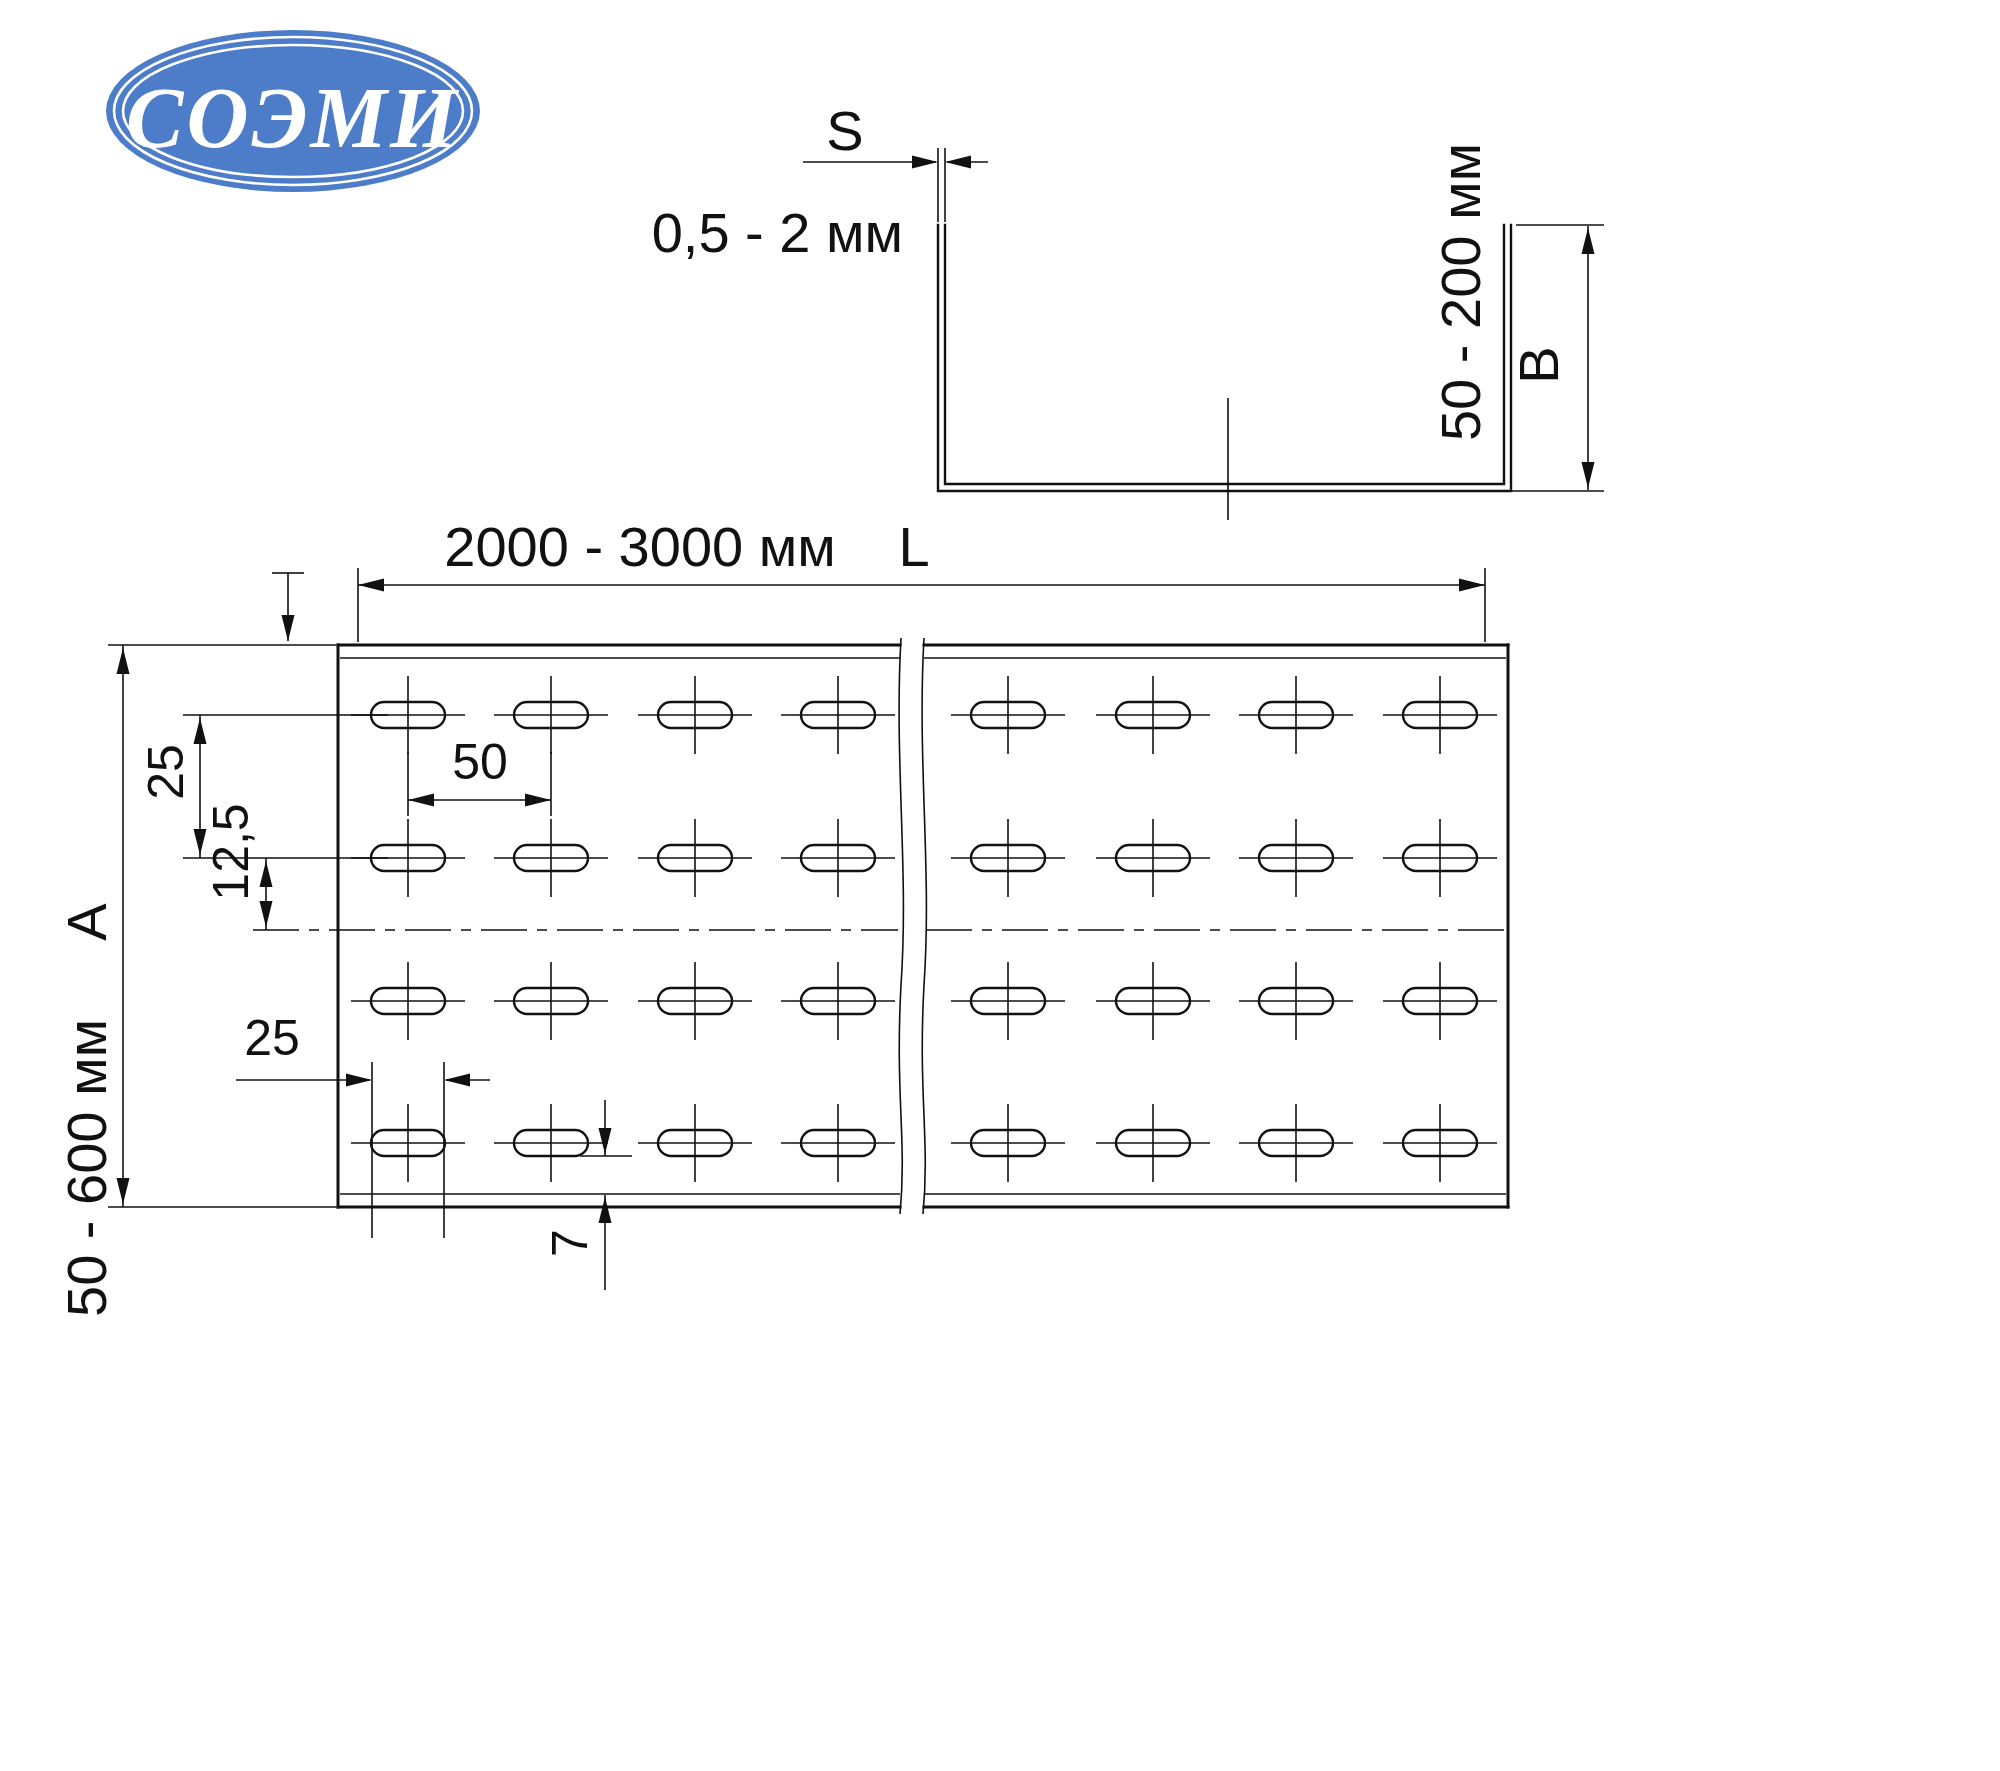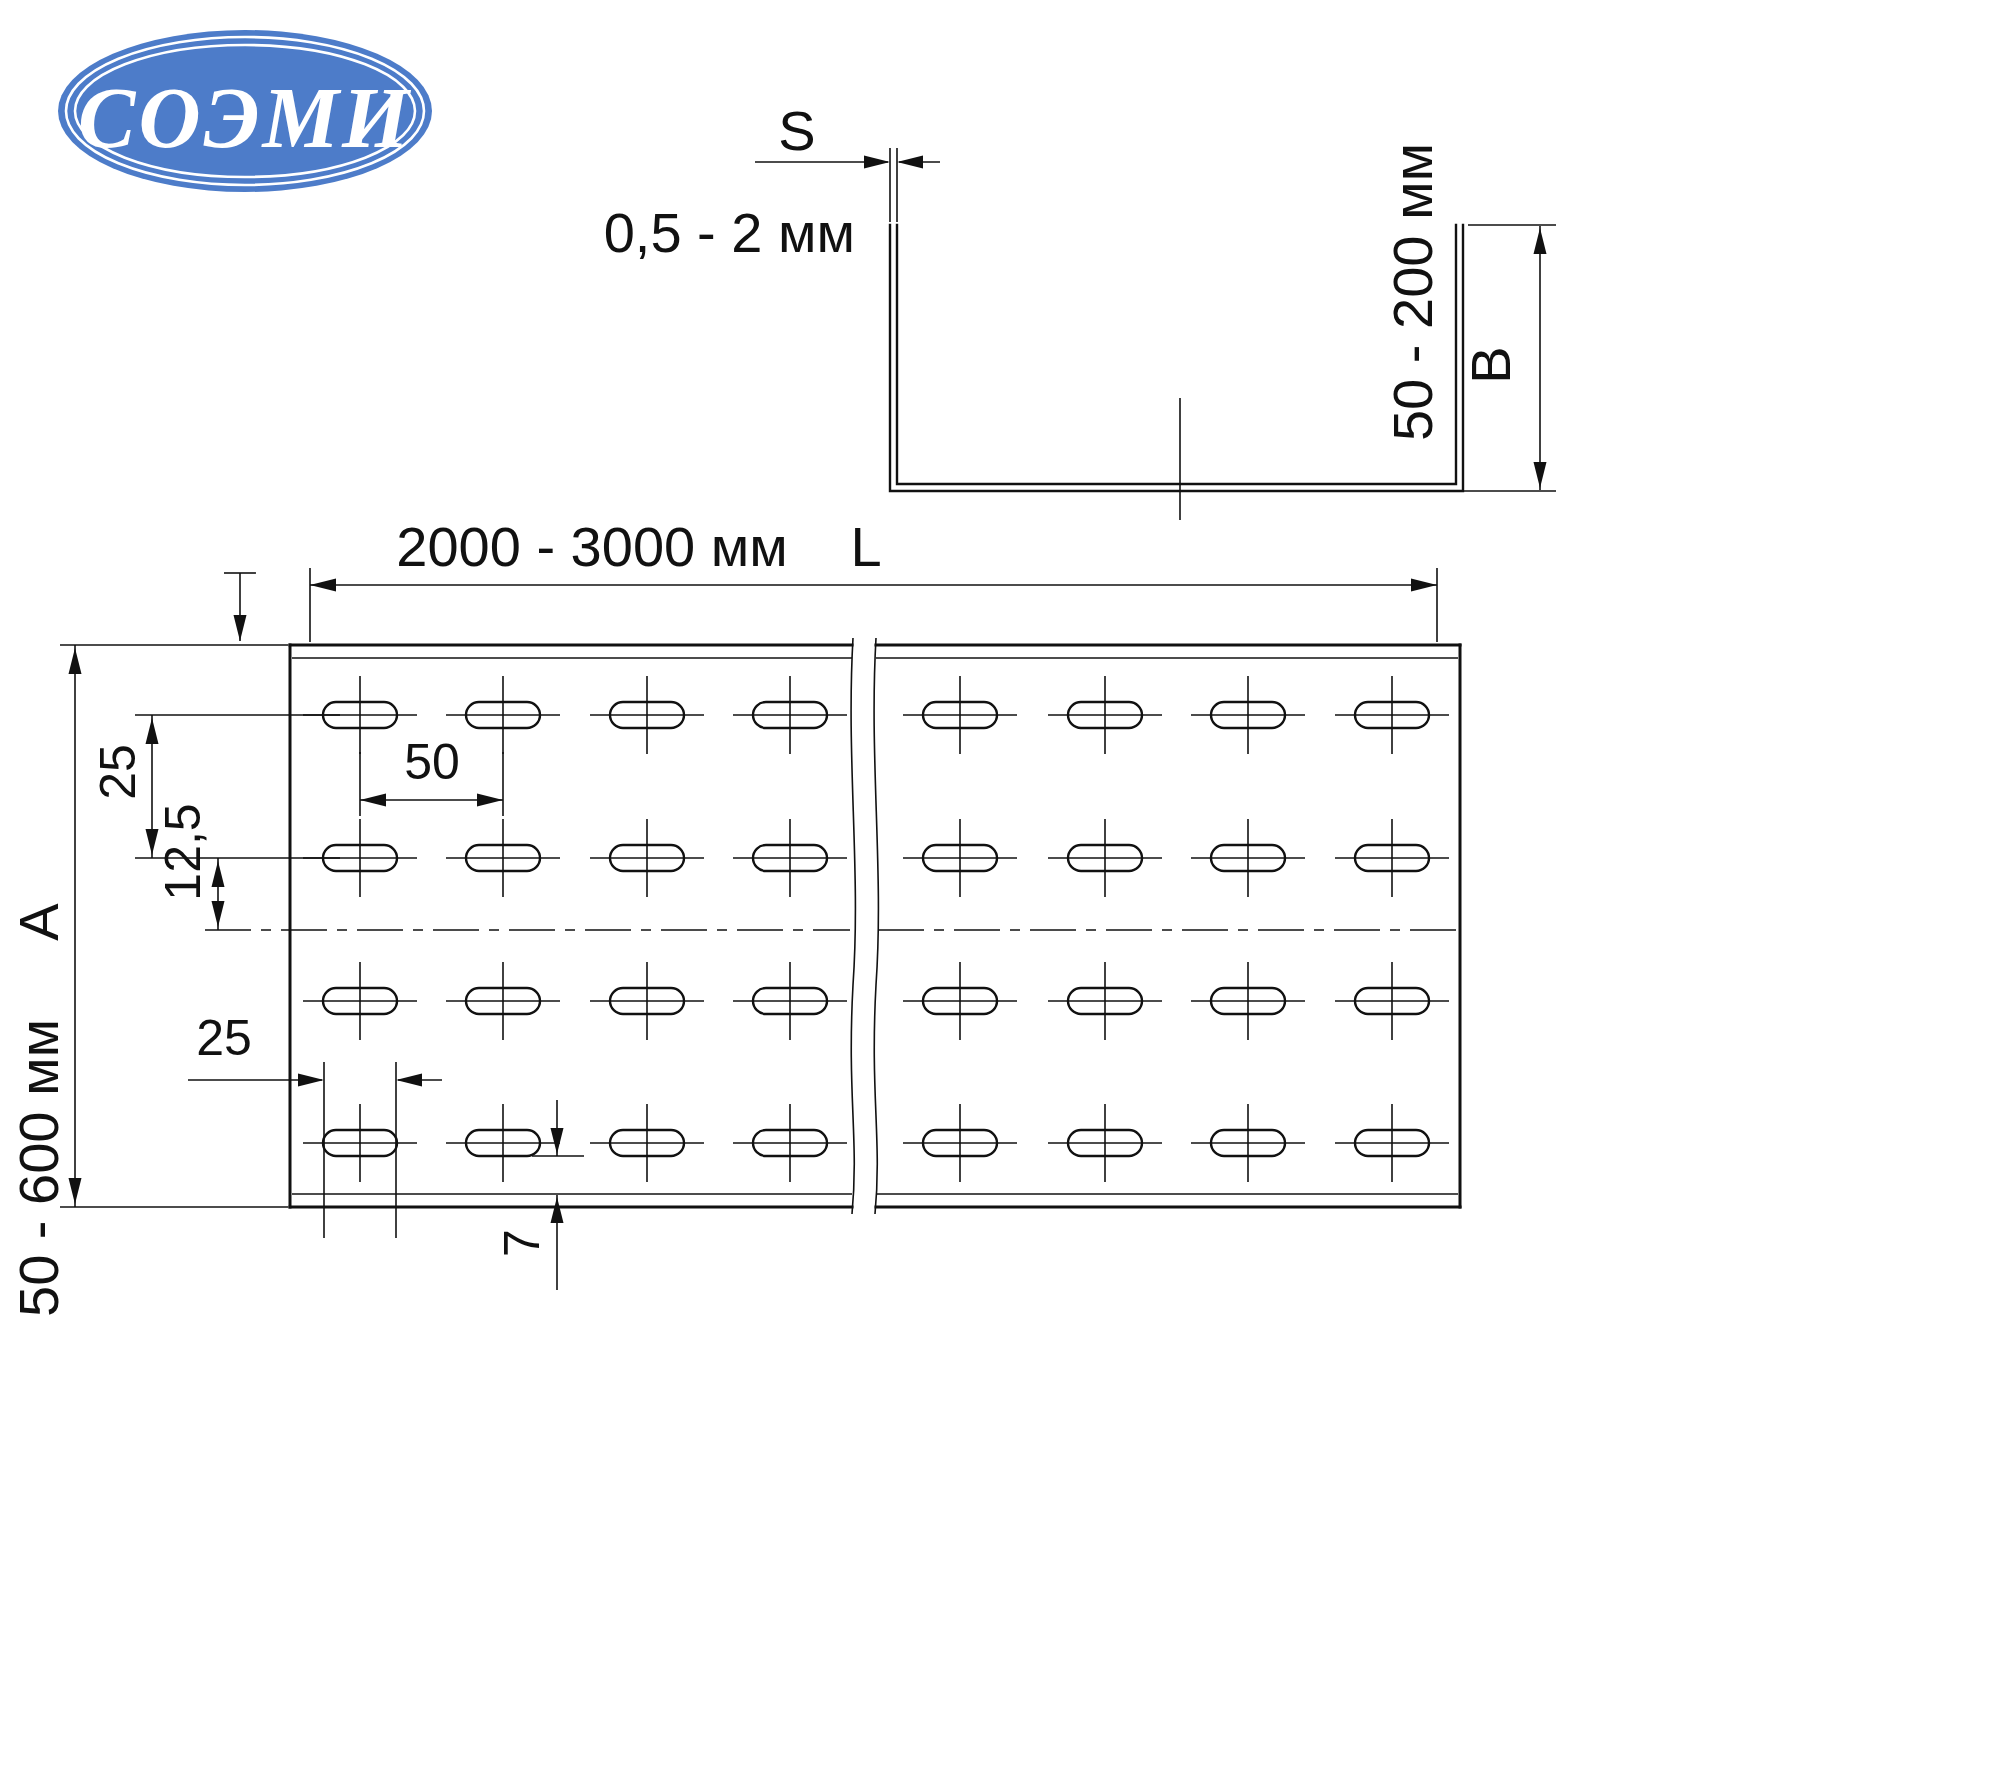--- a/index.html
+++ b/index.html
@@ -1,17 +1,17 @@
 <!DOCTYPE html>
 <html><head>
 <meta charset="utf-8">
 <style>
   html,body{margin:0;padding:0;background:#ffffff;}
   .canvas{position:relative;width:1612px;height:1771px;background:#ffffff;overflow:hidden;
-          font-family:"Liberation Sans",sans-serif;}
+          font-family:"Liberation Sans",sans-serif;margin-left:48px;}
   svg{display:block;}
   svg text{fill:#111111;font-family:"Liberation Sans",sans-serif;}
   .dim-text{font-size:56px;}
   .dim-text-sm{font-size:50px;}
   .logo-text{font-family:"Liberation Serif",serif;font-style:italic;font-weight:bold;
              font-size:86px;fill:#ffffff;letter-spacing:3px;}
   .s3{stroke:#111111;stroke-width:3;fill:none;stroke-linecap:square;}
   .s2{stroke:#111111;stroke-width:2.4;fill:none;stroke-linecap:square;}
   .s15{stroke:#111111;stroke-width:1.6;fill:none;stroke-linecap:butt;}
   .cl{stroke:#111111;stroke-width:1.6;fill:none;stroke-dasharray:46 10 10 10;}

